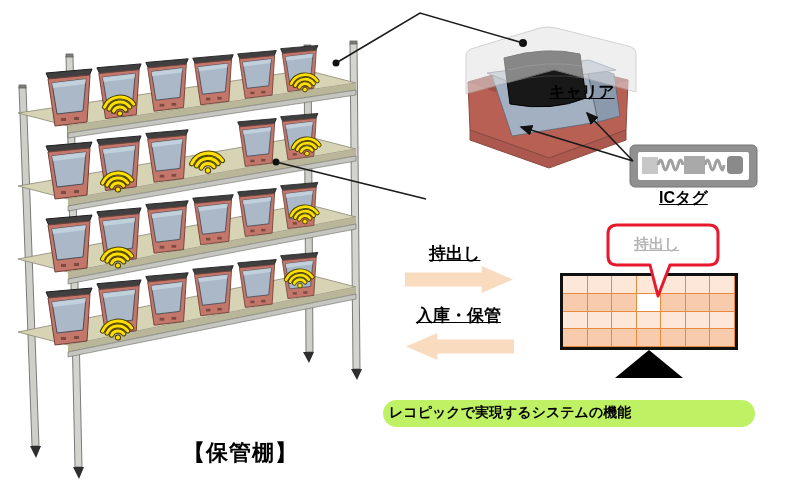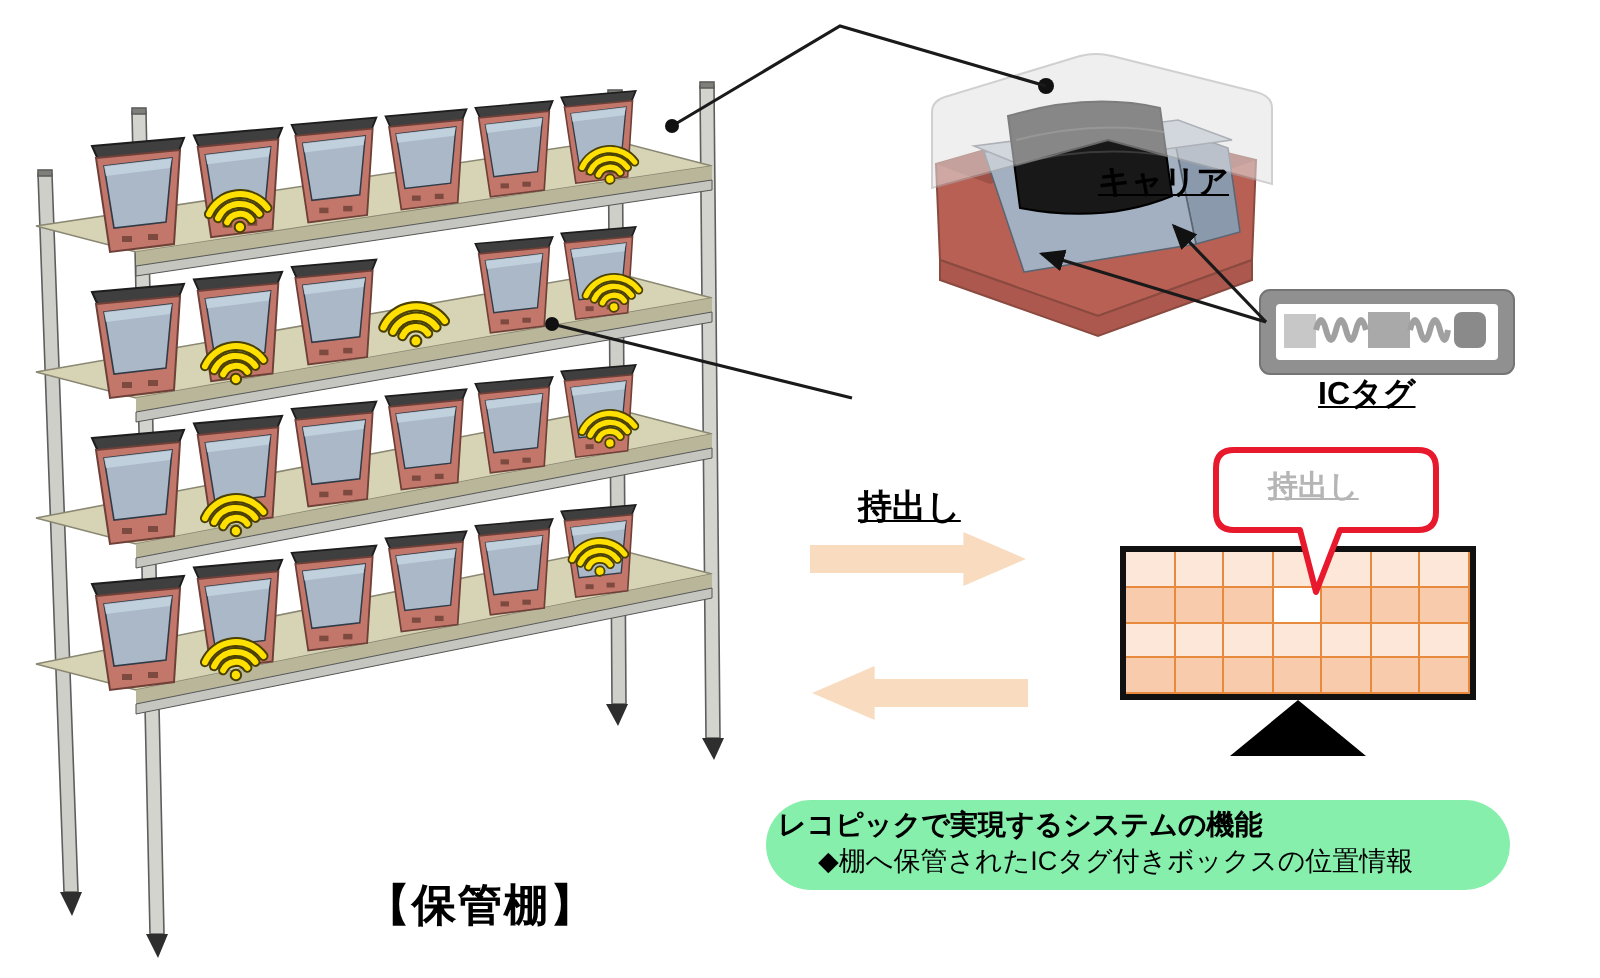--- a/index.html
+++ b/index.html
@@ -30,21 +30,21 @@
   .monitor-grid{display:grid;width:100%;height:100%;}
   .monitor-grid .cell{border-right:1px solid #e78a3e;border-bottom:1px solid #e78a3e;background:#fce7d9;}
   .monitor-grid .cell.alt{background:#f7cbab;}
   .monitor-grid .cell.empty{background:#ffffff;}
   .monitor-stand{position:absolute;left:615px;top:350px;width:68px;height:28px;background:#000;
     clip-path:polygon(50% 0,0 100%,100% 100%);z-index:2;}
   .bubble-svg{position:absolute;left:598px;top:220px;z-index:3;}
   .bubble-text{left:634px;top:235px;font-size:15px;color:#b5b5b5;z-index:4;}
   
   .features{position:absolute;left:383px;top:400px;width:372px;box-sizing:border-box;
-    background:#86efac;padding:3px 6px 5px 6px;z-index:2;border-radius:25px;}
+    background:#bef264;padding:3px 6px 5px 6px;z-index:2;border-radius:25px;}
   .features .title{font-size:14px;font-weight:bold;line-height:1.3;}
   .features ul{margin:1px 0 0 0;padding:0 0 0 20px;list-style:none;}
   .features li{font-size:13.5px;line-height:1.35;}
 </style>
 </head>
 <body>
 
 <div class="stage">
 
   <svg class="art" width="800" height="489" viewBox="0 0 800 489">
@@ -197,20 +197,21 @@
       <line x1="276" y1="162" x2="426" y2="199"></line>
       <circle cx="276" cy="162" r="3.5" fill="#111" stroke="none"></circle>
       <line x1="633" y1="161" x2="587" y2="113" marker-end="url(#arrh)"></line>
       <line x1="633" y1="161" x2="521" y2="127" marker-end="url(#arrh)"></line>
     </g>
   </svg>
 
   <div class="flow-arrow arrow-right"></div>
   <div class="flow-arrow arrow-left"></div>
   <div class="label b lbl-checkout">持出し</div>
+  <div class="label b lbl-checkin">入庫・保管</div>
 
   <div class="monitor">
     <div class="monitor-grid" style="grid-template-columns: repeat(7, 1fr);">
         <div class="cell"></div>
         <div class="cell"></div>
         <div class="cell"></div>
         <div class="cell"></div>
         <div class="cell"></div>
         <div class="cell"></div>
         <div class="cell"></div>
@@ -243,17 +244,16 @@
   </svg>
   <div class="label b bubble-text">持出し</div>
 
   <div class="label b lbl-carrier">キャリア</div>
   <div class="label b lbl-ictag">ICタグ</div>
   <div class="label lbl-shelf-caption">【保管棚】</div>
 
   <div class="features">
     <div class="title">レコピックで実現するシステムの機能</div>
     <ul>
-      <li>◆棚へ保管されたICタグ付きボックスの位置情報</li>
     </ul>
   </div>
 
 </div>
 
 </body></html>

